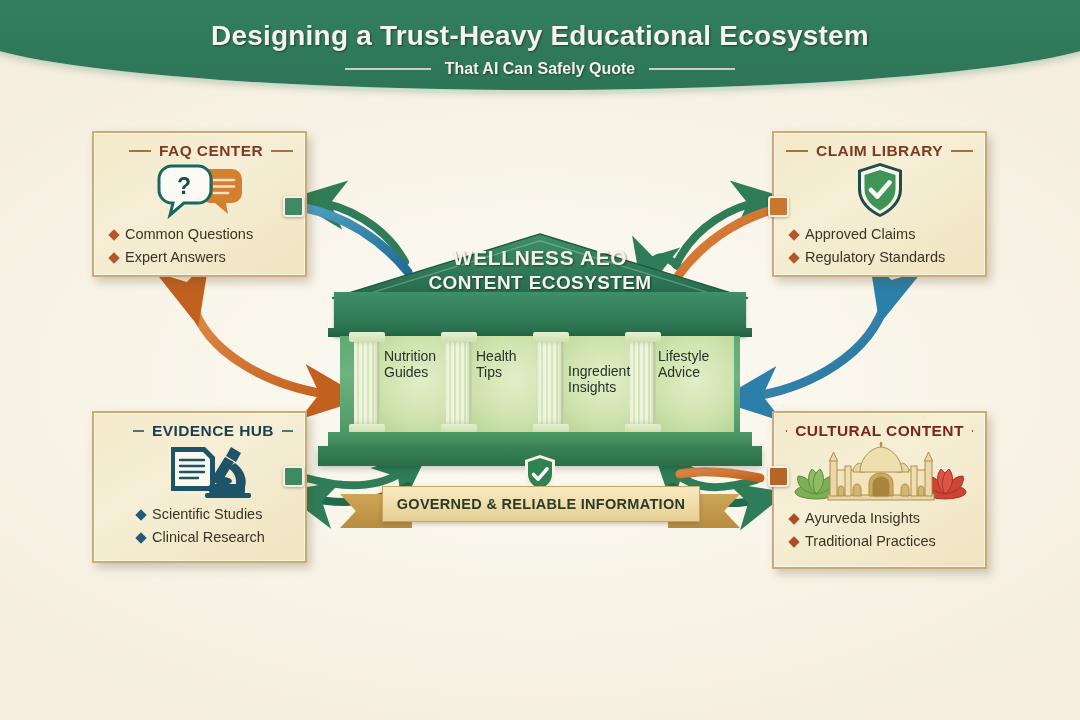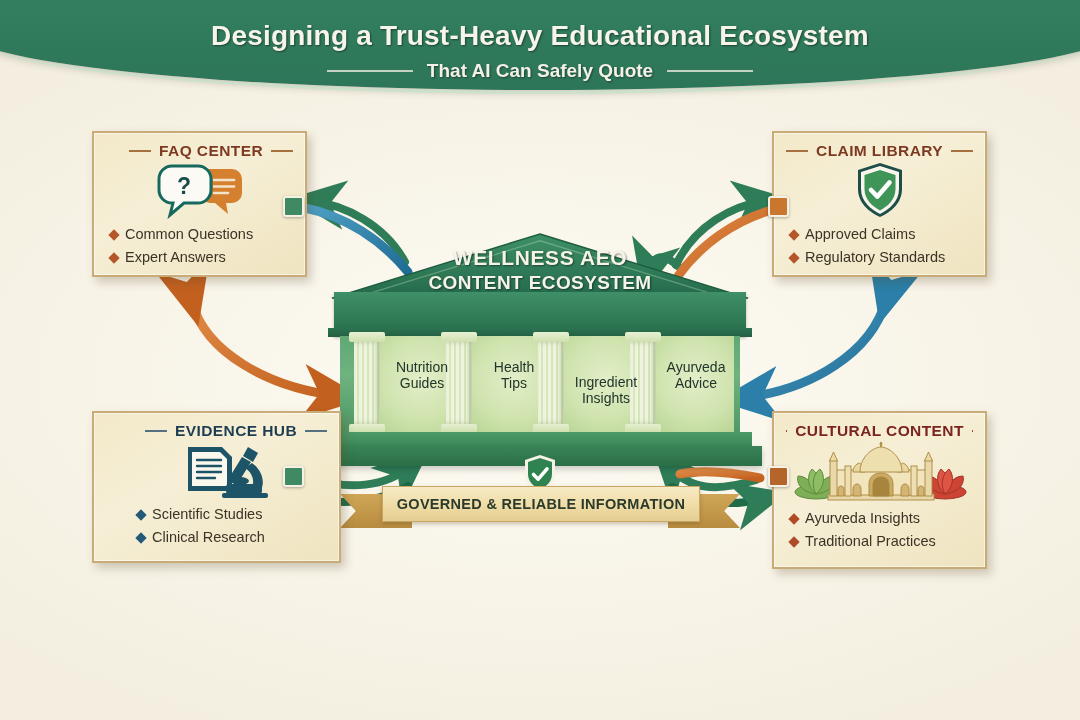--- a/index.html
+++ b/index.html
@@ -34,21 +34,21 @@
   .main-title{
     font-size:28px;font-weight:bold;color:#f7f4ea;letter-spacing:.2px;
     text-shadow:1px 1px 2px rgba(0,0,0,.45);
     font-family:"Liberation Sans", sans-serif;
   }
   .sub-row{
     margin-top:8px;display:flex;align-items:center;justify-content:center;gap:14px;
   }
   .sub-rule{width:86px;height:2px;background:rgba(240,236,224,.78);}
   .sub-title{
-    font-size:19px;font-weight:bold;color:#f5f1e6;
+    font-size:16px;font-weight:bold;color:#f5f1e6;
     text-shadow:1px 1px 2px rgba(0,0,0,.4);
   }
 
   
   .card{
     position:absolute;
     background:linear-gradient(150deg,#f3e9c9 0%,#f6efd6 40%,#efe4c0 100%);
     border:2px solid #c9ab77;
     box-shadow:4px 5px 9px rgba(90,70,35,.26), inset 0 0 0 1px rgba(255,255,255,.5);
     box-sizing:border-box;
@@ -71,21 +71,21 @@
   .theme-brown .dia{background:#b4562a;}
   .theme-navy .card-title{color:#1d3d52;}
   .theme-navy .card-rule{background:#55707f;}
   .theme-navy .dia{background:#245a78;}
   .theme-maroon .card-title{color:#7a2320;}
   .theme-maroon .card-rule{background:#9b4a35;}
   .theme-maroon .dia{background:#b04a27;}
 
   #card-faq{left:92px;top:131px;width:215px;height:146px;}
   #card-claim{left:772px;top:131px;width:215px;height:146px;}
-  #card-evidence{left:92px;top:411px;width:249px;height:152px;padding-left:39px;}
+  #card-evidence{left:92px;top:411px;width:215px;height:152px;padding-left:39px;}
   #card-cultural{left:772px;top:411px;width:215px;height:158px;}
 
   
   .nub{
     position:absolute;width:17px;height:17px;border-radius:3px;
     border:2px solid #f4f0e4;box-shadow:0 1px 3px rgba(0,0,0,.3);
   }
   #nub-faq{left:283px;top:196px;background:#3f8a62;}
   #nub-claim{left:768px;top:196px;background:#c9762f;}
   #nub-evidence{left:283px;top:466px;background:#3f8a62;}
@@ -141,21 +141,21 @@
     background:linear-gradient(180deg,#398357 0%,#2b6f47 100%);
     box-shadow:0 3px 6px rgba(0,0,0,.2);
   }
   .ped-text{
     position:absolute;left:0;top:14px;width:444px;text-align:center;
     color:#f6f3e8;text-shadow:1px 1px 2px rgba(0,0,0,.45);
   }
   .ped-l1{font-size:21px;font-weight:bold;letter-spacing:.6px;}
   .ped-l2{font-size:19px;font-weight:bold;letter-spacing:.4px;margin-top:2px;}
   .pill-label{
-    position:absolute;top:127px;width:76px;text-align:center;
+    position:absolute;top:116px;width:76px;
     font-size:14px;line-height:1.15;color:#22352a;font-weight:normal;
   }
 
   
   #banner{position:absolute;left:340px;top:470px;width:400px;height:62px;}
   .bn-tail{
     position:absolute;top:24px;width:72px;height:34px;
     background:linear-gradient(180deg,#cfa657 0%,#b88c3f 100%);
   }
   .bn-tail.l{left:0;clip-path:polygon(0 0,100% 0,100% 100%,0 100%,22% 50%);}
@@ -301,21 +301,21 @@
     </div>
     <div class="pill-label" style="left:158px;">
       <div>Health</div>
       <div>Tips</div>
     </div>
     <div class="pill-label" style="left:250px;margin-top:15px;">
       <div>Ingredient</div>
       <div>Insights</div>
     </div>
     <div class="pill-label" style="left:340px;">
-      <div>Ayurveda</div>
+      <div>Lifestyle</div>
       <div>Advice</div>
     </div>
 
     <div class="plinth1"></div>
     <div class="plinth2"></div>
   </div>
 
   <div id="banner">
     <div class="bn-tail l"></div>
     <div class="bn-tail r"></div>

